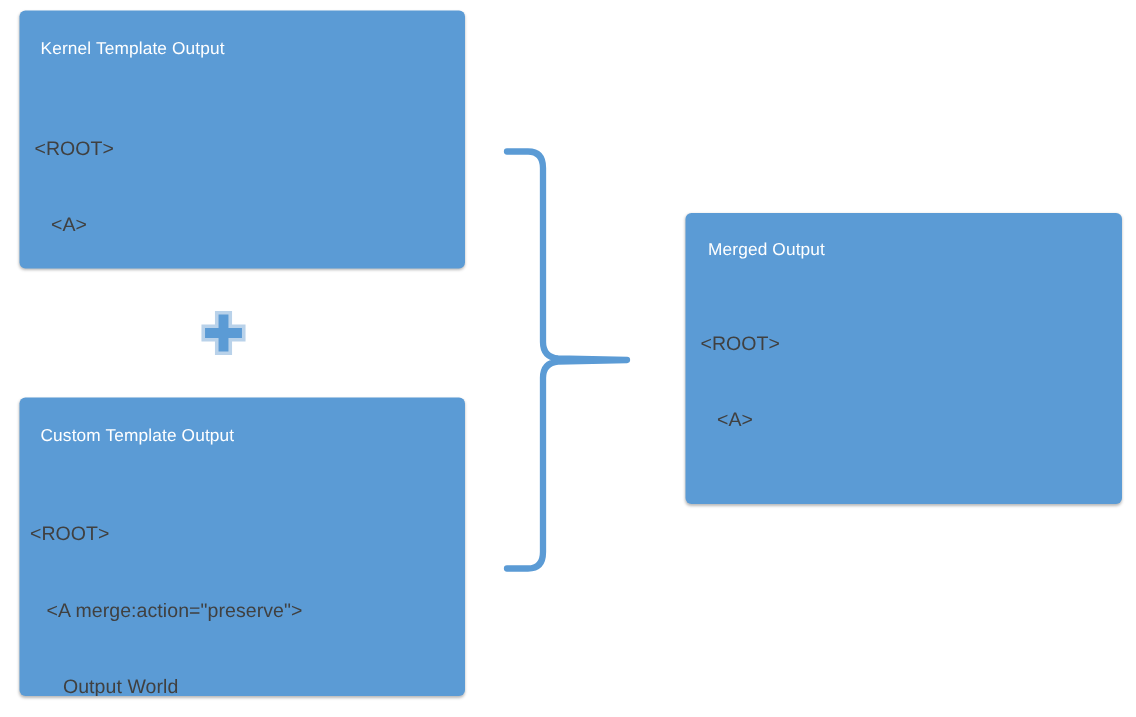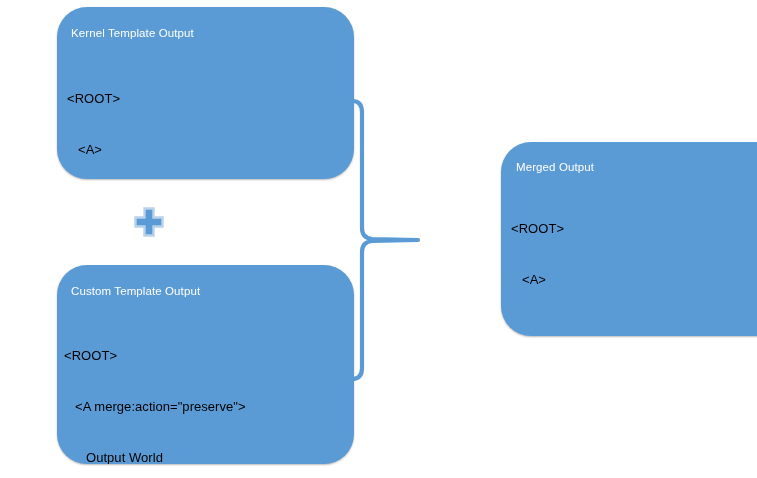--- a/index.html
+++ b/index.html
@@ -23,25 +23,24 @@
     top: 0;
     width: 757px;
     height: 478px;
   }
 
   
   .panel {
     position: absolute;
     box-sizing: border-box;
     background: #5b9bd5;
-    border-radius: 30px;
+    border-radius: 4px;
     box-shadow: 0 1px 2px rgba(0,0,0,0.28);
     color: #ffffff;
     overflow: hidden;
-    margin-left: 44px;
   }
 
   .panel-kernel {
     left: 13px;
     top: 7px;
     width: 297px;
     height: 172px;
   }
 
   .panel-custom {
@@ -68,21 +67,21 @@
   }
 
   .panel-kernel .panel-title { left: 14px; top: 19px; }
   .panel-custom .panel-title { left: 14px; top: 19px; }
   .panel-merged .panel-title { left: 15px; top: 18px; }
 
   .code-block {
     position: absolute;
     font-size: 13px;
     line-height: 17px;
-    color: #000000;
+    color: #404040;
     white-space: pre;
     font-family: "Liberation Sans", sans-serif;
     letter-spacing: 0.05px;
   }
 
   .panel-kernel .code-block { left: 10px; top: 49px; }
   .panel-custom .code-block { left: 7px; top: 48px; }
   .panel-merged .code-block { left: 10px; top: 44px; }
 
   .code-line {

